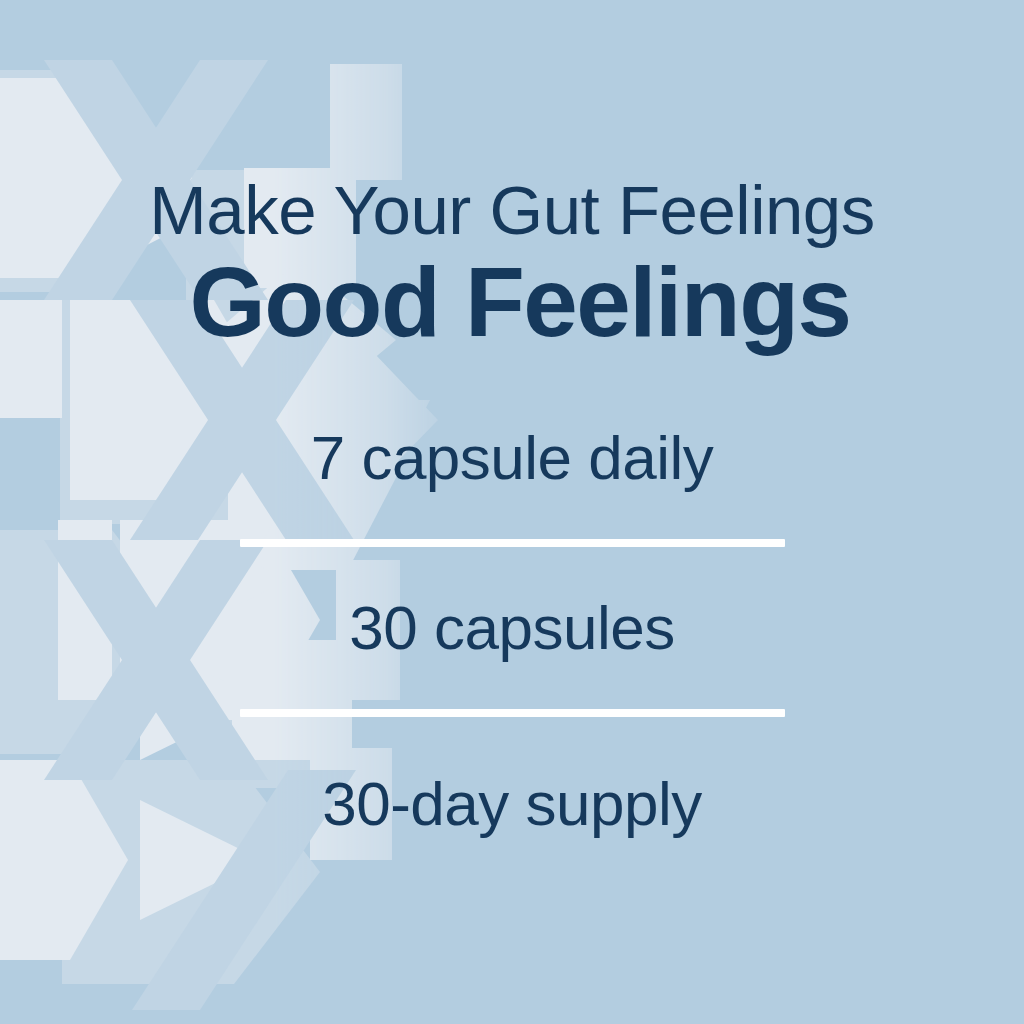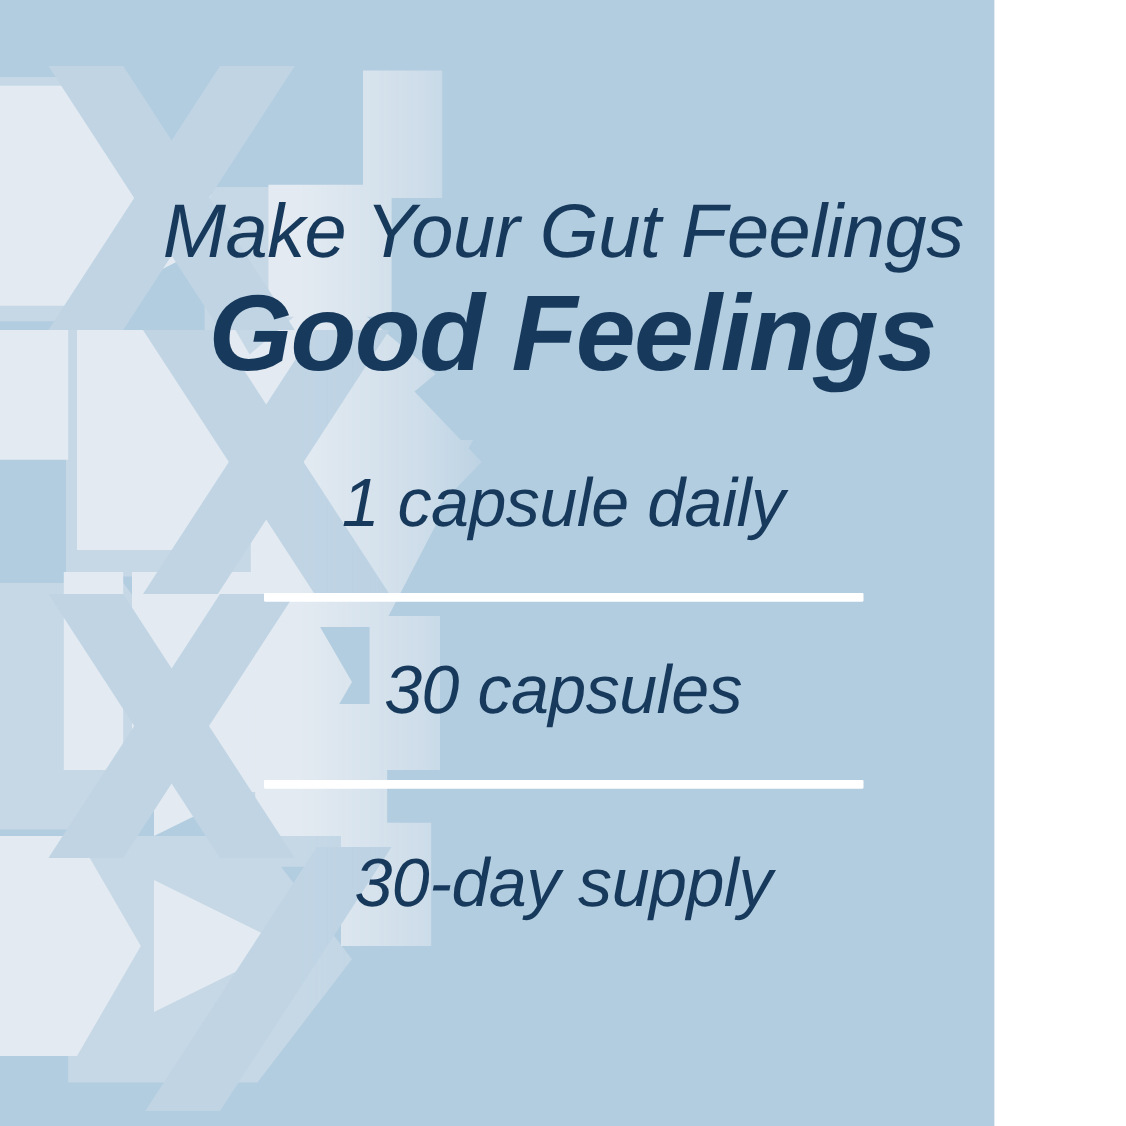--- a/index.html
+++ b/index.html
@@ -8,25 +8,24 @@
   }
   body {
     width: 1024px;
     height: 1024px;
     overflow: hidden;
     font-family: "Liberation Sans", sans-serif;
   }
 
   #canvas {
     position: relative;
-    width: 904px;
+    width: 1024px;
     height: 1024px;
     background: #b3cde0;
     overflow: hidden;
-    font-style: italic;
   }
 
   
   #bg-pattern {
     position: absolute;
     left: 0;
     top: 0;
     width: 1024px;
     height: 1024px;
     pointer-events: none;
@@ -169,21 +168,21 @@
     </g>
   </svg>
 
   <div id="content">
 
     <div class="headline-block">
       <span class="headline-light">Make Your Gut Feelings</span>
       <span class="headline-bold">Good Feelings</span>
     </div>
 
-    <div class="fact-line fact-1">1 capsule daily</div>
+    <div class="fact-line fact-1">7 capsule daily</div>
 
     <div class="divider divider-1"></div>
 
     <div class="fact-line fact-2">30 capsules</div>
 
     <div class="divider divider-2"></div>
 
     <div class="fact-line fact-3">30-day supply</div>
 
   </div>

